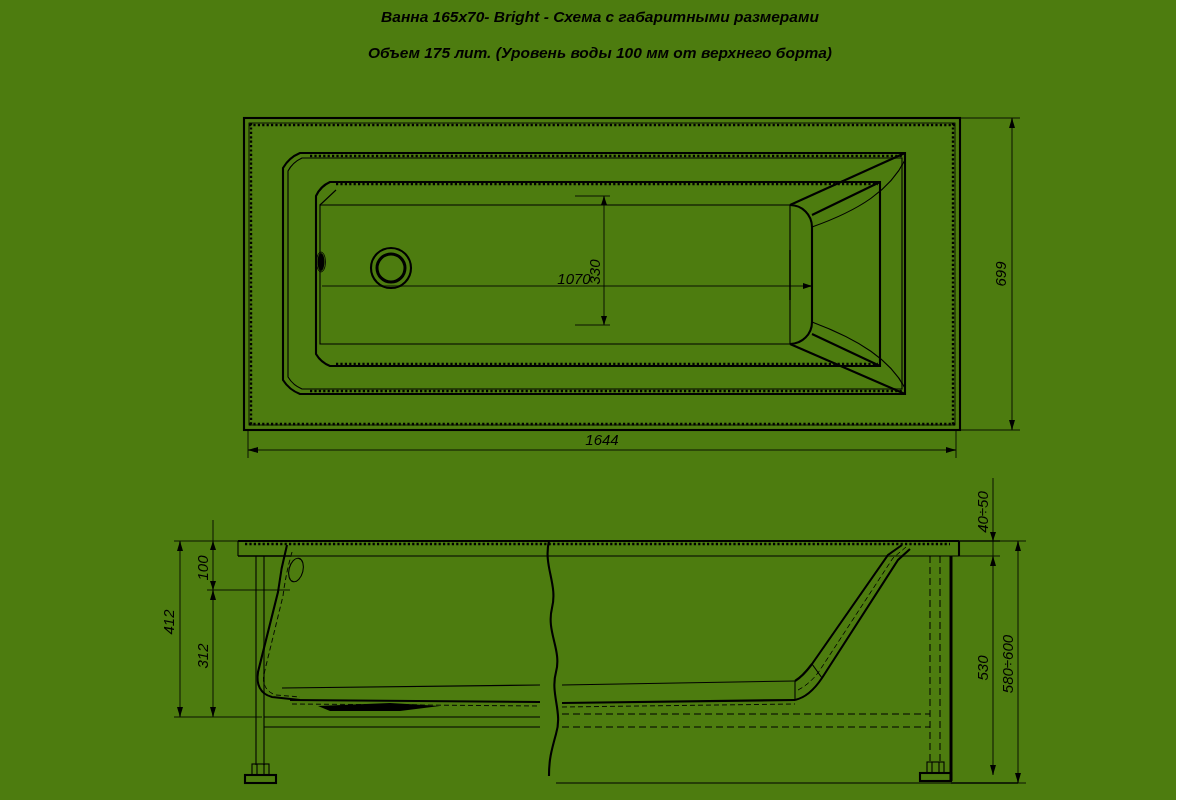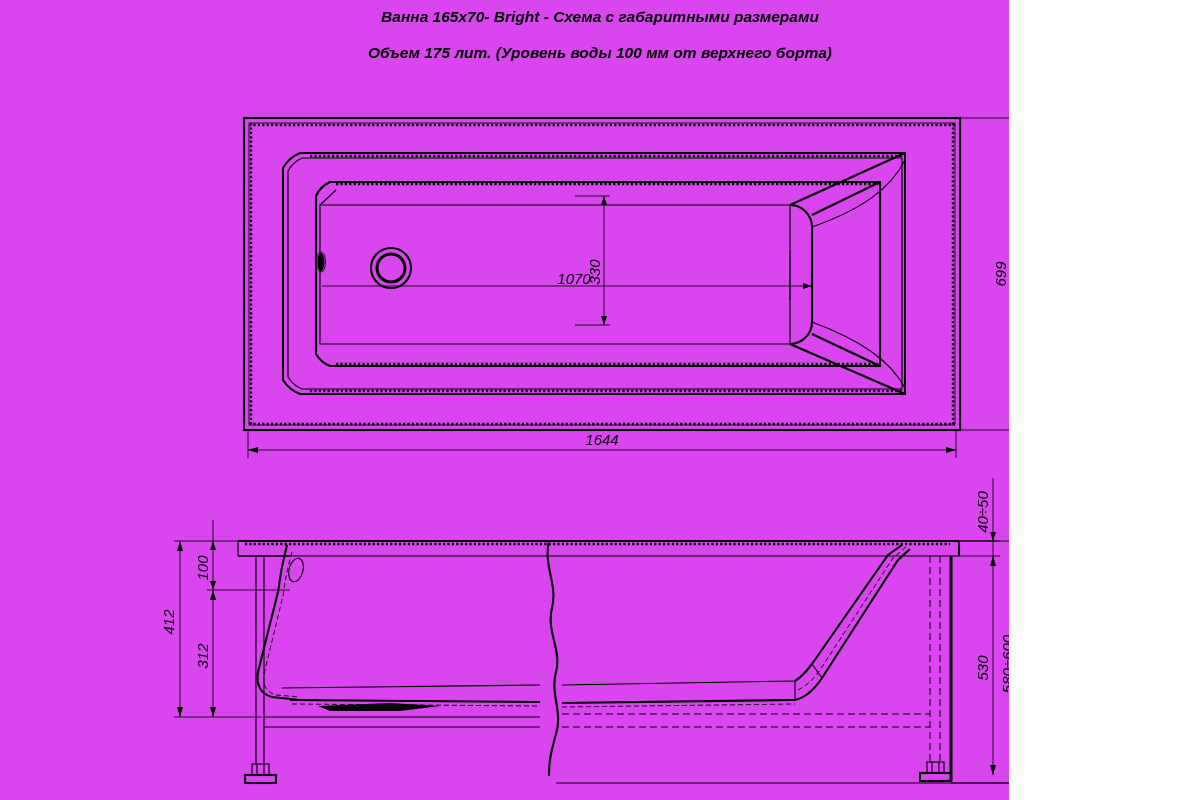--- a/index.html
+++ b/index.html
@@ -6,23 +6,23 @@
   html, body {
     margin: 0;
     padding: 0;
     background: #ffffff;
   }
   body {
     font-family: "Liberation Sans", sans-serif;
   }
   #page {
     position: relative;
-    width: 1009px;
+    width: 1176px;
     height: 800px;
-    background: #d946ef;
+    background: #4d7c0f;
     overflow: hidden;
   }
   #drawing {
     position: absolute;
     left: 0;
     top: 0;
     width: 1200px;
     height: 800px;
   }
   .ttl {

